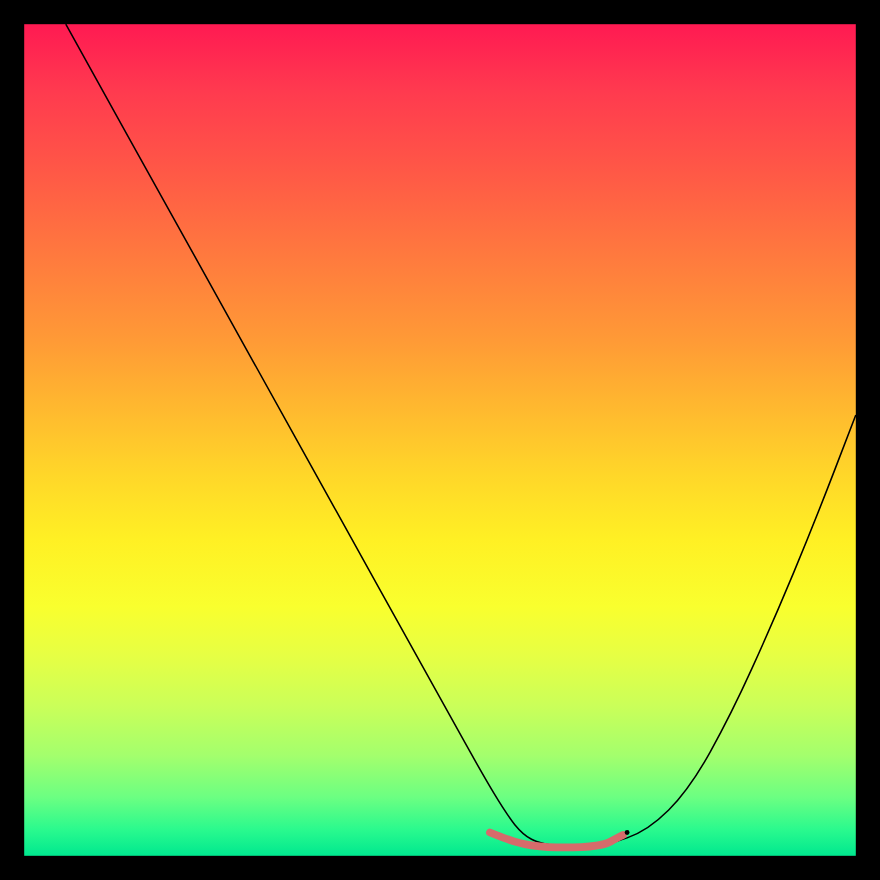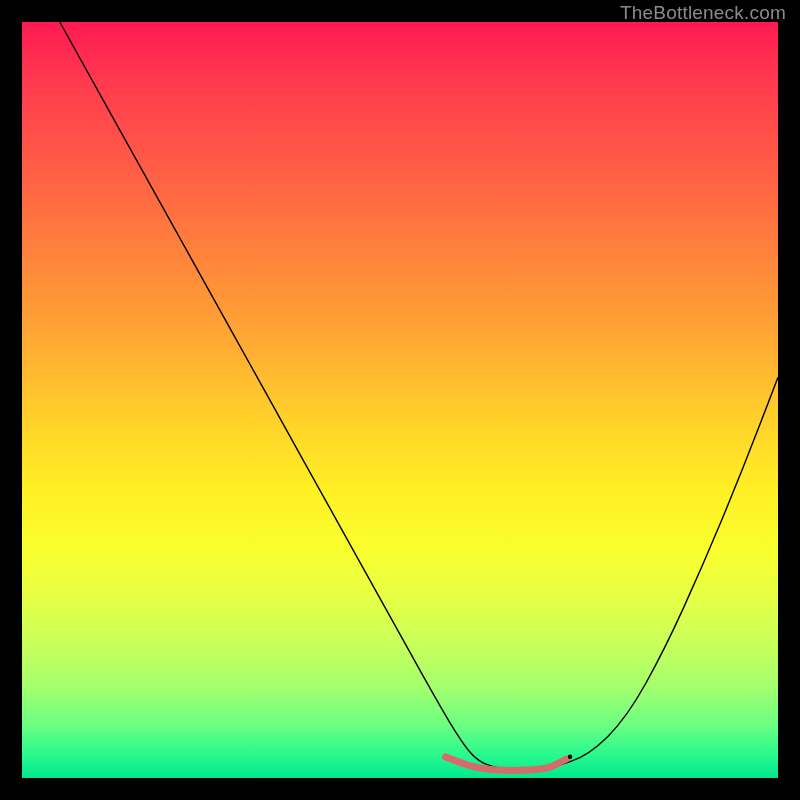--- a/index.html
+++ b/index.html
@@ -63,14 +63,13 @@
 
 <div class="canvas-wrap">
   <div class="plot-area"></div>
 
   <svg class="overlay" viewBox="0 0 756 756">
     <path id="curve-path" fill="none" stroke="#000000" stroke-width="1.4" d="M37.8 0.0 Q75.6 68.0 94.5 102.1 Q113.4 136.1 132.3 170.1 Q151.2 204.1 170.1 238.1 Q189.0 272.2 207.9 306.2 Q226.8 340.2 245.7 374.2 Q264.6 408.2 283.5 442.3 Q302.4 476.3 321.3 510.3 Q340.2 544.3 359.1 578.3 Q378.0 612.4 396.9 646.4 Q415.8 680.4 427.1 699.3 Q438.5 718.2 446.0 727.7 Q453.6 737.1 461.2 740.9 Q468.7 744.7 480.1 746.5 Q491.4 748.4 502.7 748.4 Q514.1 748.4 521.6 747.3 Q529.2 746.2 548.1 739.7 Q567.0 733.3 585.9 714.4 Q604.8 695.5 623.7 661.5 Q642.6 627.5 661.5 585.9 Q680.4 544.3 699.3 499.0 Q718.2 453.6 737.1 404.5 L756.0 355.3"></path>
     <path id="highlight-path" fill="none" stroke="#d66b6b" stroke-width="7" stroke-linecap="round" stroke-linejoin="round" d="M423.4 734.8 Q438.5 740.9 446.0 743.1 Q453.6 745.4 461.2 746.5 Q468.7 747.7 476.3 748.1 Q483.8 748.4 491.4 748.4 Q499.0 748.4 506.5 748.1 Q514.1 747.7 521.6 746.5 Q529.2 745.4 533.0 743.1 Q536.8 740.9 540.5 739.0 L544.3 737.1"></path>
     <circle id="dot-marker" r="2.2" fill="#000000" cx="548.1" cy="734.8"></circle>
   </svg>
 
-  <div class="watermark">TheBottleneck.com</div>
 </div>
 
 </body></html>

